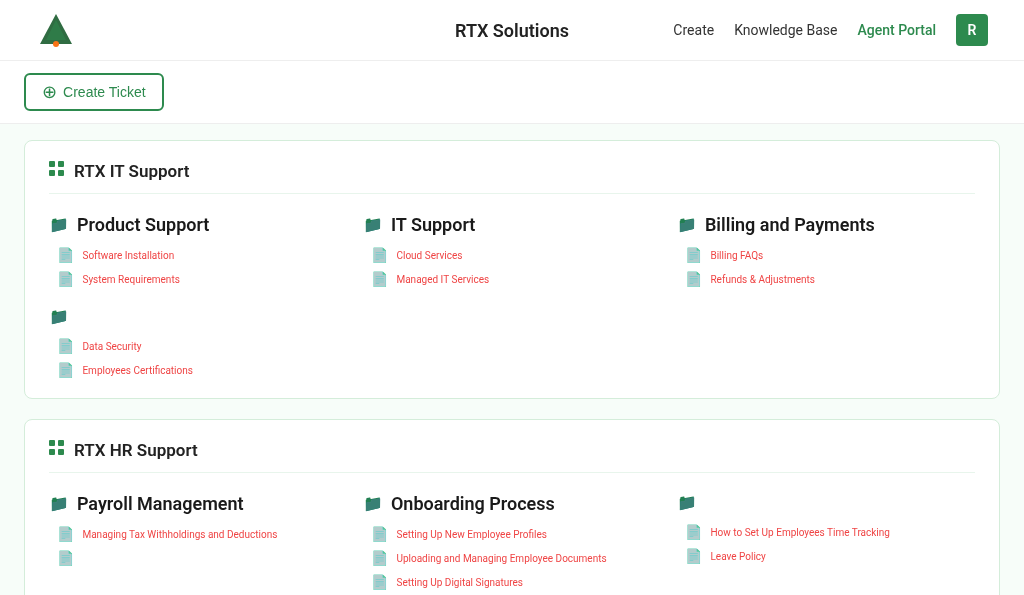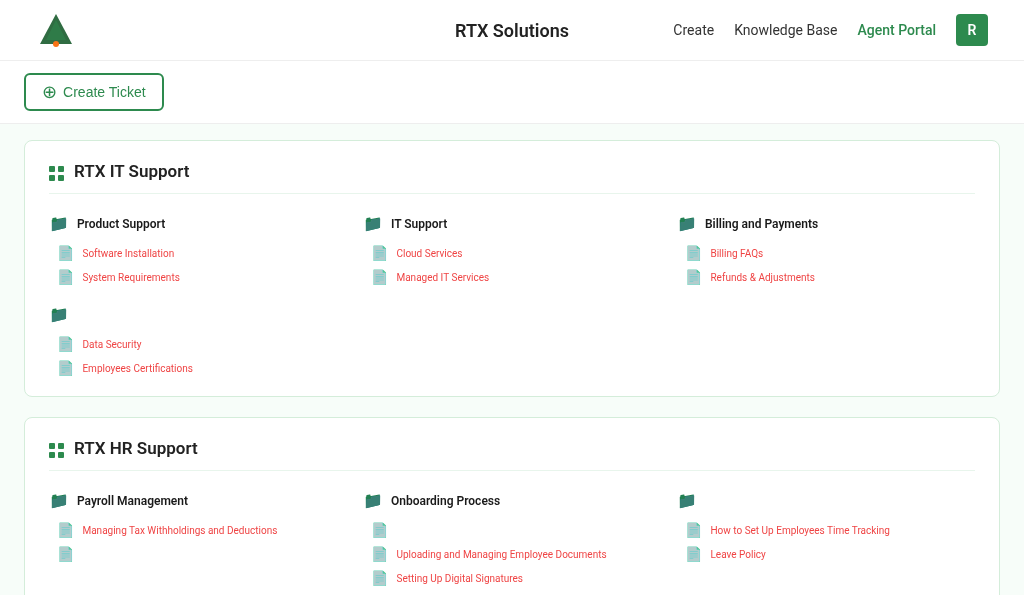--- a/index.html
+++ b/index.html
@@ -98,21 +98,21 @@
     
     .section-card {
       background: #fff;
       border: 1px solid #d4edda;
       border-radius: 8px;
       padding: 20px 24px;
       margin-bottom: 20px;
     }
     .section-header {
       display: flex;
-      align-items: flex-end;
+      align-items: flex-start;
       gap: 10px;
       margin-bottom: 20px;
       padding-bottom: 12px;
       border-bottom: 1px solid #e8f5ec;
     }
     .section-title {
       font-size: 17px;
       font-weight: 600;
       color: #222;
     }
@@ -132,21 +132,21 @@
       display: flex;
       align-items: center;
       gap: 8px;
       margin-bottom: 4px;
     }
     .folder-icon {
       color: #1a5c2e;
       font-size: 16px;
     }
     .category-title {
-      font-size: 12px;
+      font-size: 18px;
       font-weight: 600;
       color: #1a1a1a;
       text-align: right;
     }
     .article-item {
       display: flex;
       align-items: center;
       gap: 8px;
       padding-left: 8px;
       cursor: pointer;
@@ -297,20 +297,21 @@
             <span class="article-icon" style="filter: sepia(1) saturate(2) hue-rotate(100deg) brightness(0.8);">📄</span>
           </div>
         </div>
         <div class="category">
           <div class="category-header">
             <span class="folder-icon" style="filter: sepia(1) saturate(3) hue-rotate(90deg) brightness(0.5);">📁</span>
             <span class="category-title">Onboarding Process</span>
           </div>
           <div class="article-item">
             <span class="article-icon" style="filter: sepia(1) saturate(2) hue-rotate(100deg) brightness(0.8);">📄</span>
+            <span class="article-label">Setting Up New Employee Profiles</span>
           </div>
           <div class="article-item">
             <span class="article-icon" style="filter: sepia(1) saturate(2) hue-rotate(100deg) brightness(0.8);">📄</span>
             <span class="article-label">Uploading and Managing Employee Documents</span>
           </div>
           <div class="article-item">
             <span class="article-icon" style="filter: sepia(1) saturate(2) hue-rotate(100deg) brightness(0.8);">📄</span>
             <span class="article-label">Setting Up Digital Signatures</span>
           </div>
         </div>

